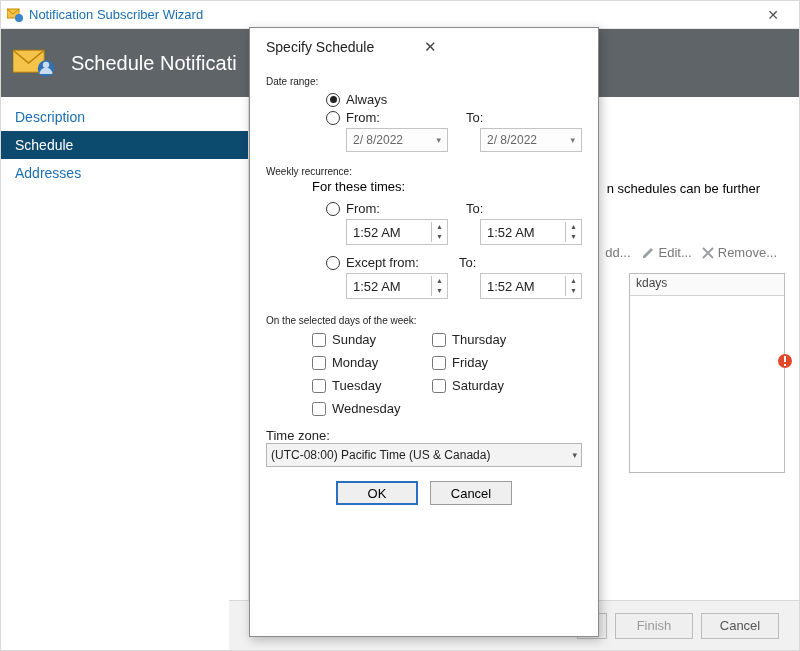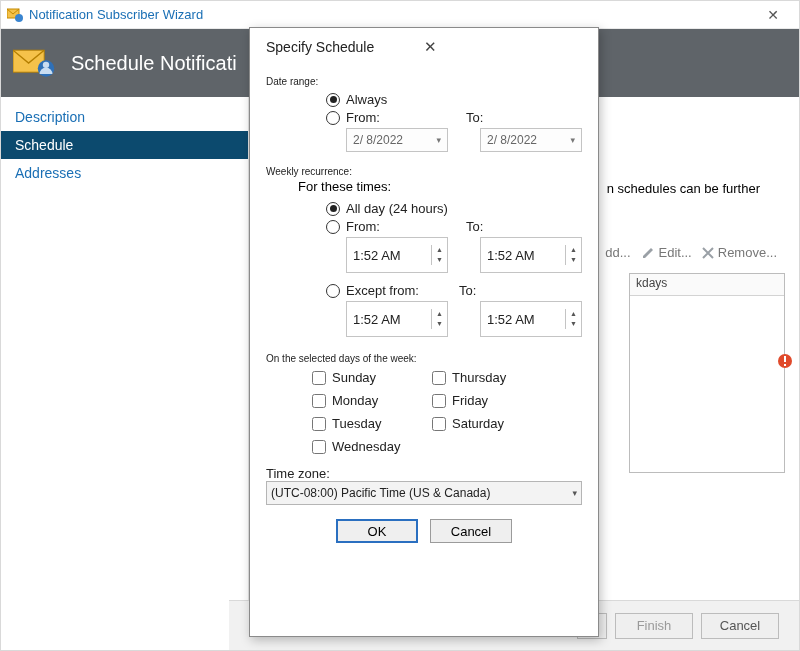--- a/index.html
+++ b/index.html
@@ -39,21 +39,21 @@
   .dlg-title .x { font-size: 15px; color: #444; cursor: pointer; }
 
   .sec-label { font-weight: normal; font-size: 10px; margin: 12px 0 2px 0; }
   .sub { margin-left: 22px; font-size: 13px; color: #000; }
   .row { display: flex; align-items: center; margin: 3px 0; }
   .radio { appearance: none; width: 14px; height: 14px; border: 1px solid #333; border-radius: 50%; margin: 0 6px 0 0; position: relative; }
   .radio:checked::after { content: ""; width: 7px; height: 7px; background: #222; border-radius: 50%; position: absolute; top: 2.5px; left: 2.5px; }
   .chk { width: 14px; height: 14px; margin: 0 6px 0 0; }
   .picker { display:inline-flex; align-items:center; justify-content:space-between; width: 106px; height: 24px; border: 1px solid #c4c4c4; background: #fdfdfd; padding: 0 6px; color: #666; font-size: 12px; }
   .picker .caret { font-size: 9px; color: #777; }
-  .spinner { display:inline-flex; align-items:center; width: 106px; height: 36px; border: 1px solid #c4c4c4; background: #fff; }
+  .spinner { display:inline-flex; align-items:center; width: 106px; height: 26px; border: 1px solid #c4c4c4; background: #fff; }
   .spinner .val { flex:1; padding:0 6px; font-size:13px; }
   .spinner .arrows { width:16px; border-left:1px solid #c4c4c4; display:flex; flex-direction:column; }
   .spinner .arrows div { flex:1; font-size:7px; text-align:center; color:#555; line-height:10px;}
   .pair { margin-left: 46px; display:flex; gap: 32px; }
   .tolabel { width: 106px; font-size: 13px; }
   .days { display: grid; grid-template-columns: 120px 120px; row-gap: 8px; margin-left: 46px; margin-top:4px; }
   .tz-select { width: 100%; height: 24px; border: 1px solid #b5b5b5; background: #f3f3f3; font-size: 12px; padding: 0 4px; display:flex; align-items:center; justify-content:space-between; }
   .dlg-buttons { display:flex; justify-content:center; gap: 12px; margin-top: 14px; }
   .dbtn { width: 82px; height: 24px; background: #efefef; border: 1px solid #9b9b9b; font-size: 13px; }
   .dbtn.primary { border: 2px solid #2a6fc0; }
@@ -159,26 +159,22 @@
             <span class="caret">▾</span>
           </div>
         <div class="picker">
             <span>2/  8/2022</span>
             <span class="caret">▾</span>
           </div>
       </div>
     </div>
 
     <div class="sec-label" style="margin-top:14px">Weekly recurrence:</div>
-    <div class="sub" style="margin-left:32px">For these times:</div>
+    <div class="sub" style="margin-left:46px">For these times:</div>
     <div class="indent60" style="margin-top:4px">
-      <div class="row">
-          <input type="radio" class="radio" name="wr" checked="" style="">
-          <label class="opt">All day (24 hours)</label>
-        </div>
       <div class="row" style="gap:86px">
         <label class="opt">
             <input type="radio" class="radio" name="wr" style="">
             <span>From:</span>
           </label>
         <span class="tolabel">To:</span>
       </div>
       <div class="pair" style="margin-left:20px; gap:32px;">
         <div class="spinner">
             <span class="val">1:52 AM</span>

